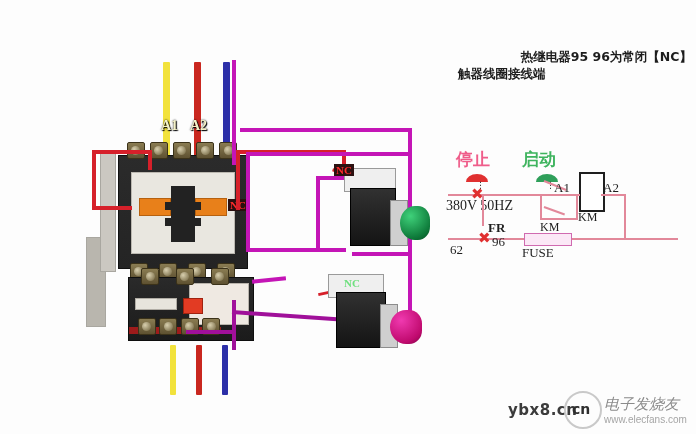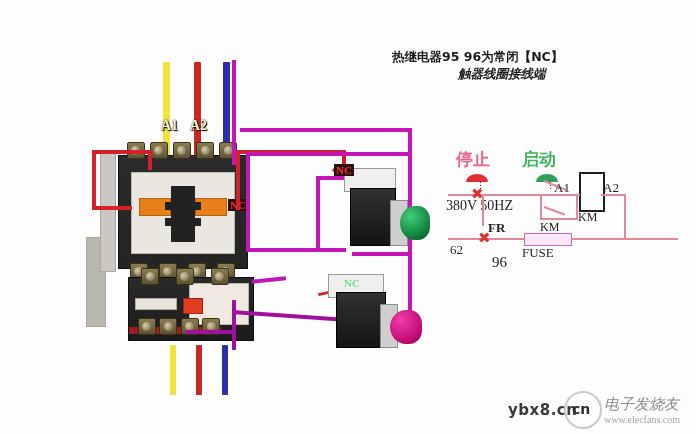--- a/index.html
+++ b/index.html
@@ -167,24 +167,24 @@
   #annot {
     left: 392px; top: 48px;
     width: 300px;
     color: #1d1d1d;
     font-size: 12.5px;
     line-height: 17px;
     font-family: "DejaVu Sans", sans-serif;
     font-weight: bold;
   }
   #annot .ln { white-space: nowrap; }
-  #annot .l1 { text-align: left; }
+  #annot .l1 { text-align: right; }
   #annot .l2 { padding-left: 14px; }
   #annot .l3 { padding-left: 64px; }
-  #annot .l4 { padding-left: 66px; font-style: italic; }
+  #annot .l4 { padding-left: 66px; }
 
   
   #schem { left: 448px; top: 150px; width: 235px; height: 120px; }
   .sw { position: absolute; background: #e2889a; }
   .sw-h { height: 2px; }
   .sw-v { width: 2px; }
   .slab {
     position: absolute;
     font-family: "Liberation Serif", serif;
     color: #1f1f1f;
@@ -237,21 +237,21 @@
     left: 96px; top: 0px;
     font-size: 15px; color: #8b8b8b;
     font-family: "DejaVu Sans", sans-serif;
     font-style: italic;
     white-space: nowrap;
   }
   #wm-url {
     position: absolute;
     left: 96px; top: 19px;
     font-size: 10px; color: #a5a5a5;
-    font-family: Liberation Serif, serif;
+    font-family: Liberation Sans, sans-serif;
     white-space: nowrap;
   }
 
   .rail { position: absolute; background: #cfcdc6; border: 1px solid #a9a7a0; }
 </style>
 </head>
 <body>
 
 <div id="canvas">
 
@@ -413,21 +413,21 @@
     <div class="sw" style="left:96px;top:56px;width:22px;height:2px;transform:rotate(20deg);transform-origin:left center;"></div>
     <div class="slab" style="left:92px;top:70px;font-size:12px;">KM</div>
 
     <div class="slab" style="left:-2px;top:48px;font-size:14px;">380V 50HZ</div>
 
     <div class="sw sw-v" style="left:34px;top:44px;height:32px;"></div>
     <div class="slab" style="left:40px;top:70px;font-size:13px;font-weight:bold;">FR</div>
     <div class="sw sw-h" style="left:0px;top:88px;width:230px;"></div>
     <div class="xmark" style="left:30px;top:81px;">✖</div>
     <div class="slab" style="left:2px;top:92px;font-size:13px;">62</div>
-    <div class="slab" style="left:44px;top:104px;font-size:15px;">96</div>
+    <div class="slab" style="left:44px;top:84px;font-size:13px;">96</div>
 
     <div class="slab" style="left:106px;top:30px;font-size:13px;">A1</div>
     <div class="kmbox" style="left:131px;top:22px;"></div>
     <div class="slab" style="left:155px;top:30px;font-size:13px;">A2</div>
     <div class="slab" style="left:130px;top:60px;font-size:12px;">KM</div>
     <div class="sw sw-h" style="left:120px;top:44px;width:12px;"></div>
     <div class="sw sw-h" style="left:153px;top:44px;width:25px;"></div>
     <div class="sw sw-v" style="left:176px;top:44px;height:46px;"></div>
 
     <div class="fusebox" style="left:76px;top:83px;"></div>

